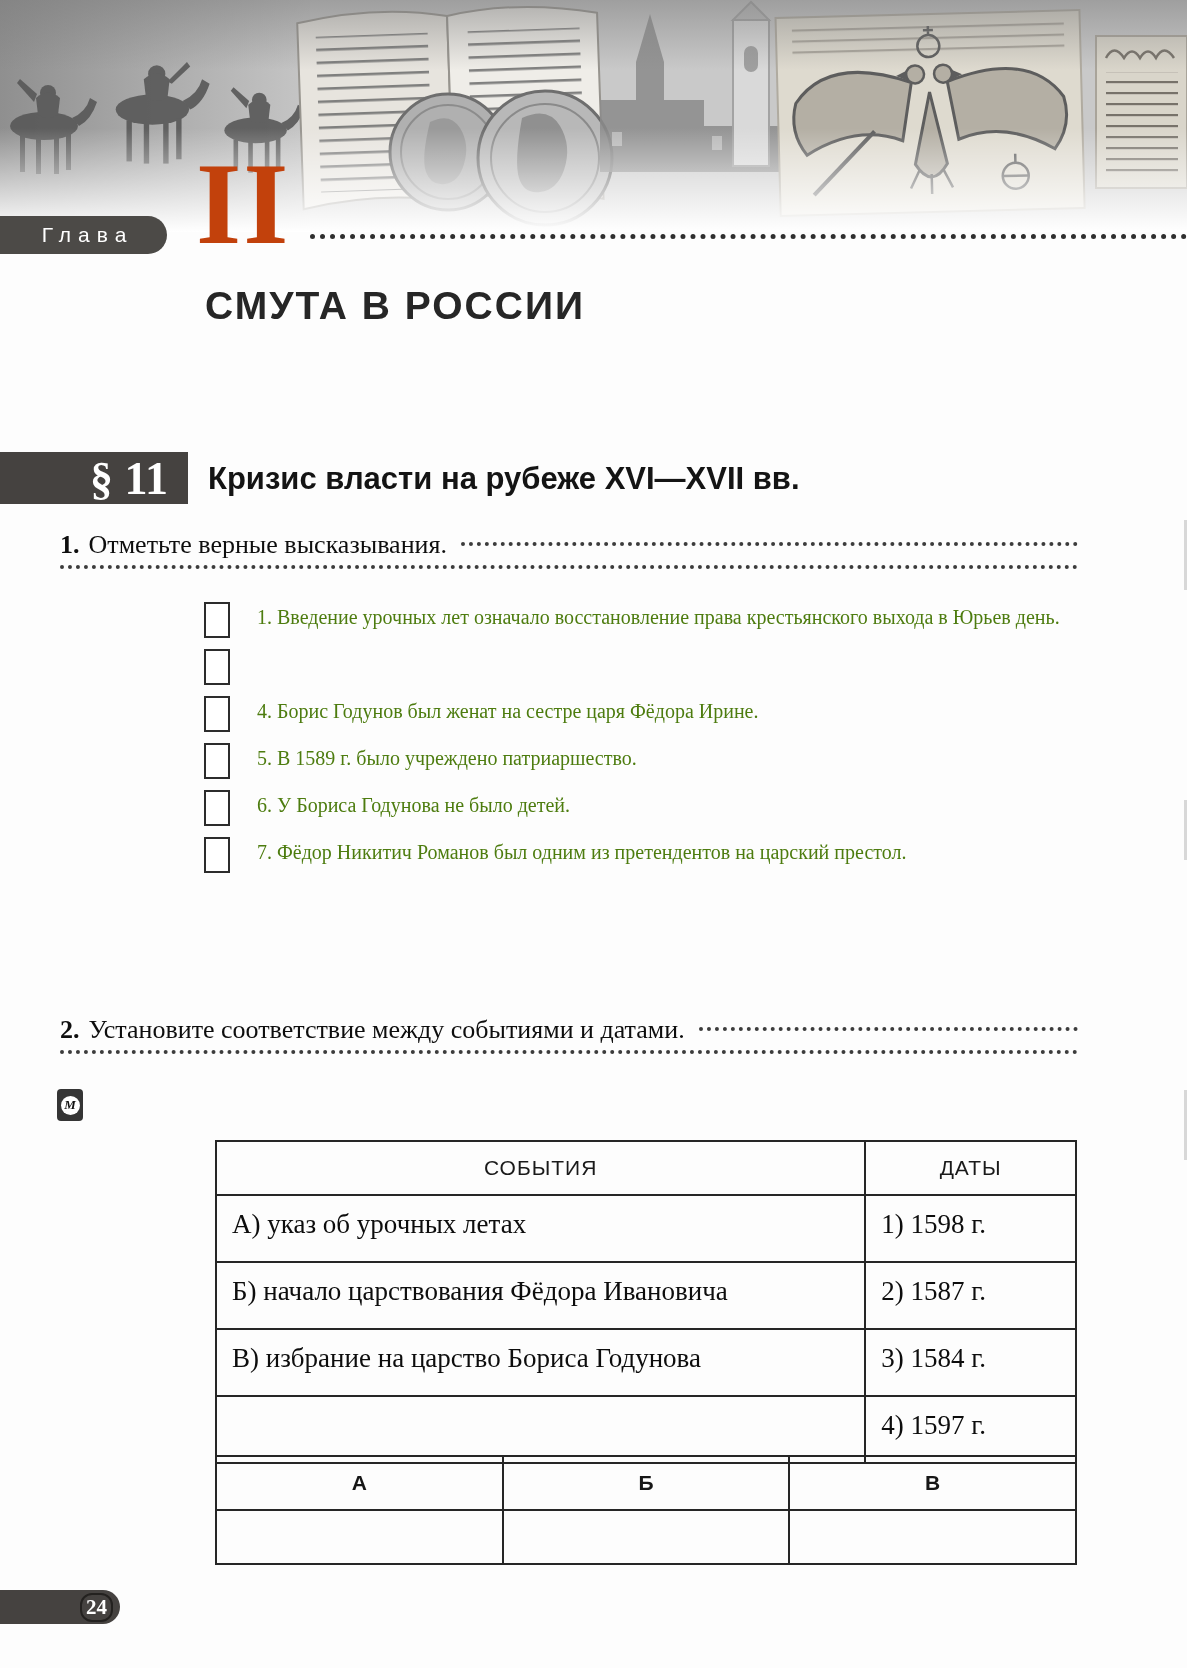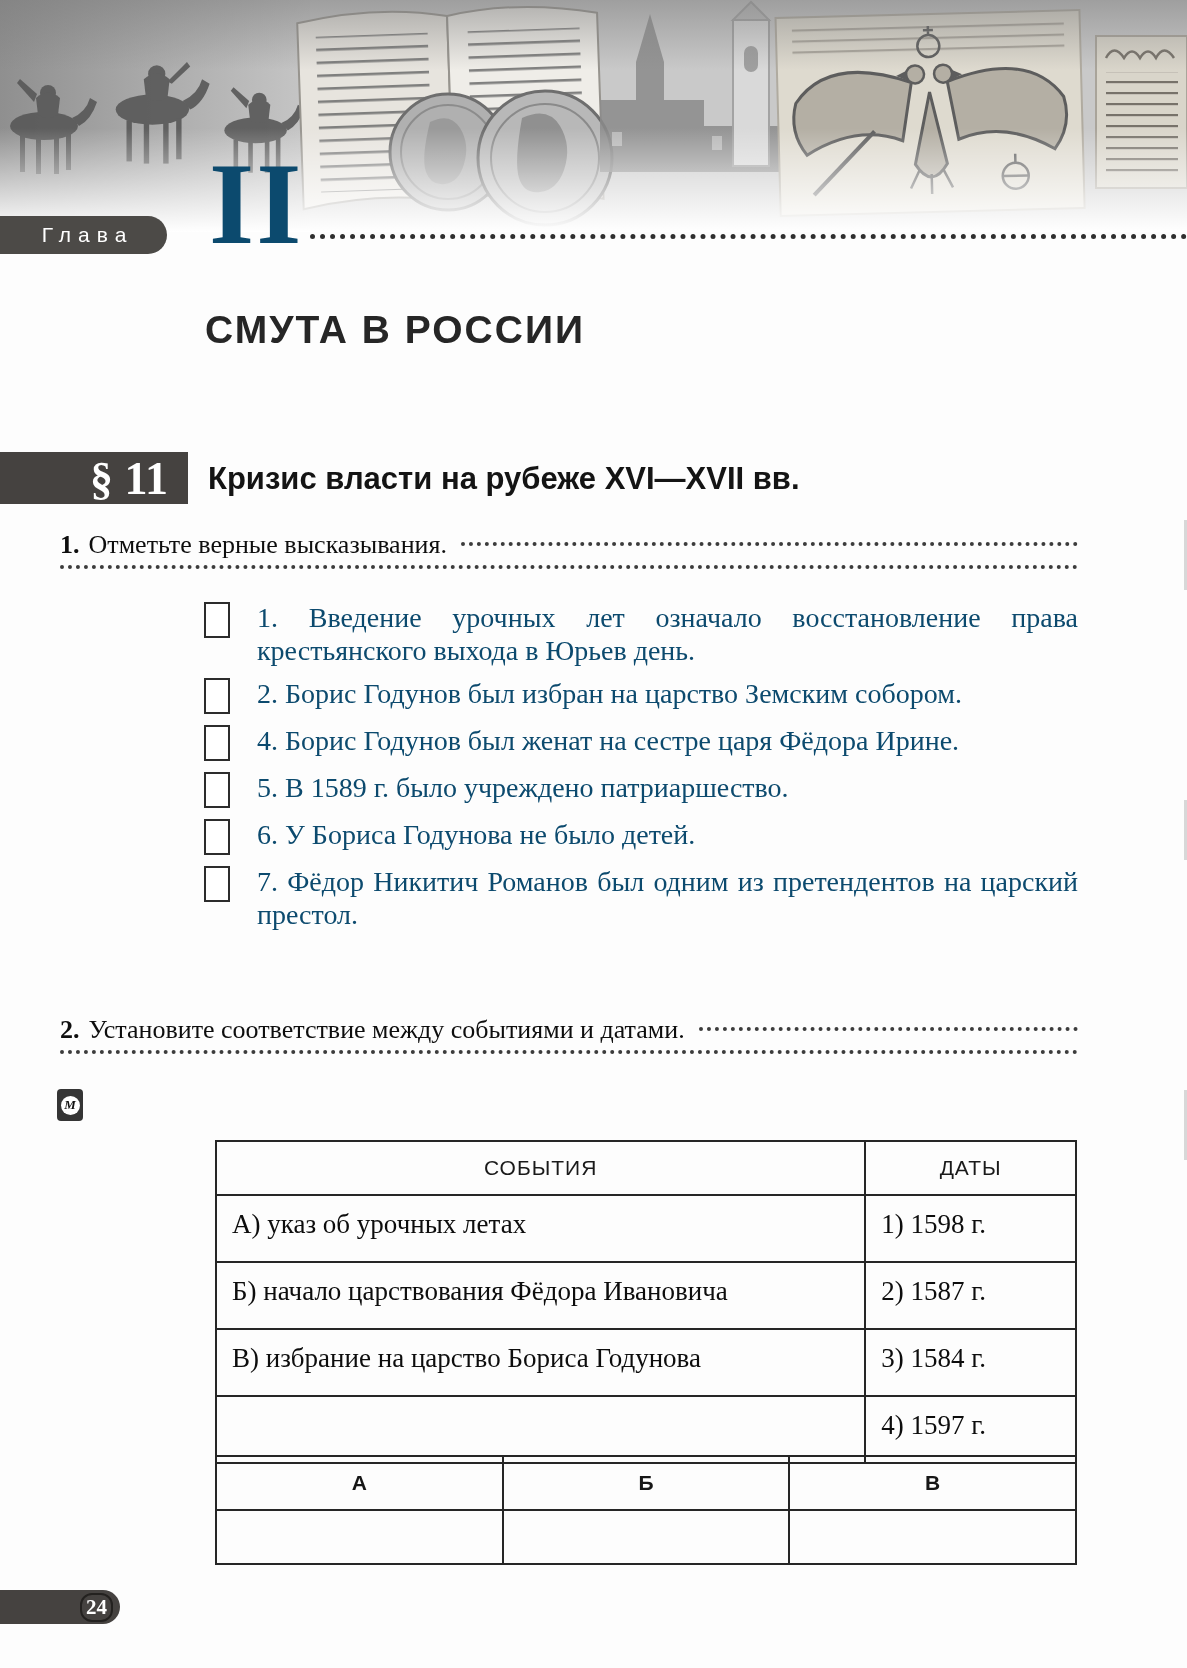--- a/index.html
+++ b/index.html
@@ -7,25 +7,25 @@
         overflow:hidden;font-family:"Liberation Serif",serif;color:#111;}
 
   
   .banner{position:absolute;left:0;top:0;width:1187px;height:232px;}
 
   
   .chapter-pill{position:absolute;left:0;top:216px;width:167px;height:38px;background:#4c4a47;
     border-radius:0 19px 19px 0;display:flex;align-items:center;justify-content:center;
     color:#fff;font-family:"Liberation Sans",sans-serif;font-size:21px;letter-spacing:7px;
     padding-left:8px;box-sizing:border-box;z-index:4;}
-  .numeral{position:absolute;left:209px;top:146px;font-family:"Liberation Serif",serif;
-    font-weight:bold;font-size:116px;line-height:1;color:#0c4a6e;z-index:4;letter-spacing:2px;}
+  .numeral{position:absolute;left:196px;top:146px;font-family:"Liberation Serif",serif;
+    font-weight:bold;font-size:116px;line-height:1;color:#c2410c;z-index:4;letter-spacing:2px;}
   .numeral-dots{position:absolute;left:310px;top:200px;right:0;height:34px;
     border-bottom:5px dotted #2f2f2f;z-index:4;}
-  .chapter-title{position:absolute;left:205px;top:308px;font-family:"Liberation Sans",sans-serif;
+  .chapter-title{position:absolute;left:205px;top:284px;font-family:"Liberation Sans",sans-serif;
     font-weight:bold;font-size:39px;letter-spacing:2px;color:#262626;text-align:center;}
 
   
   .section-box{position:absolute;left:0;top:452px;width:188px;height:52px;background:#454240;
     color:#fff;font-family:"Liberation Serif",serif;font-size:46px;font-weight:bold;
     display:flex;align-items:center;justify-content:flex-end;padding-right:20px;box-sizing:border-box;}
   .section-title{position:absolute;left:208px;top:461px;font-family:"Liberation Sans",sans-serif;
     font-weight:bold;font-size:31px;color:#141414;}
 
   
@@ -34,21 +34,21 @@
   .task-line{display:flex;align-items:baseline;font-size:26px;color:#0e0e0e;}
   .task-num{font-weight:bold;margin-right:9px;}
   .task-leader{flex:1;border-bottom:4px dotted #3c3c3c;margin-left:14px;transform:translateY(-7px);}
   .task-rule{border-bottom:4px dotted #3c3c3c;margin-top:5px;}
 
   
   .statements{position:absolute;left:204px;top:601px;width:874px;}
   .statement{display:flex;align-items:flex-start;margin-bottom:10px;}
   .checkbox{flex:none;width:26px;height:36px;border:2px solid #2c2c2c;background:#fff;
     margin-right:27px;margin-top:1px;box-sizing:border-box;}
-  .statement p{margin:0;font-size:28px;line-height:33px;text-align:justify;color:#0c4a6e;}
+  .statement p{margin:0;font-size:20px;line-height:33px;text-align:justify;color:#4d7c0f;}
 
   
   .m-badge{position:absolute;left:57px;top:1089px;width:26px;height:32px;background:#353535;
     border-radius:4px;display:flex;align-items:center;justify-content:center;}
   .m-badge .ring{width:19px;height:19px;border-radius:50%;background:#fff;display:flex;
     align-items:center;justify-content:center;font:italic bold 13px "Liberation Serif",serif;color:#111;}
 
   
   table{border-collapse:collapse;}
   .match-table{position:absolute;left:215px;top:1140px;width:862px;}
@@ -218,21 +218,20 @@
     <div class="task-rule"></div>
   </div>
 
   <div class="statements">
     <div class="statement">
       <div class="checkbox"></div>
       <p><span>1.</span> <span>Введение урочных лет означало восстановление права крестьянского выхода в Юрьев день.</span></p>
     </div>
     <div class="statement">
       <div class="checkbox"></div>
-      <p><span>2.</span> <span>Борис Годунов был избран на царство Земским собором.</span></p>
     </div>
     <div class="statement">
       <div class="checkbox"></div>
       <p><span>4.</span> <span>Борис Годунов был женат на сестре царя Фёдора Ирине.</span></p>
     </div>
     <div class="statement">
       <div class="checkbox"></div>
       <p><span>5.</span> <span>В 1589 г. было учреждено патриаршество.</span></p>
     </div>
     <div class="statement">

